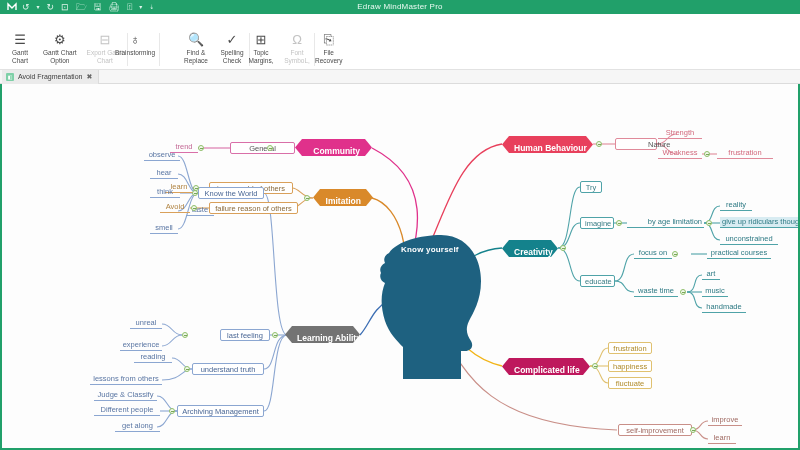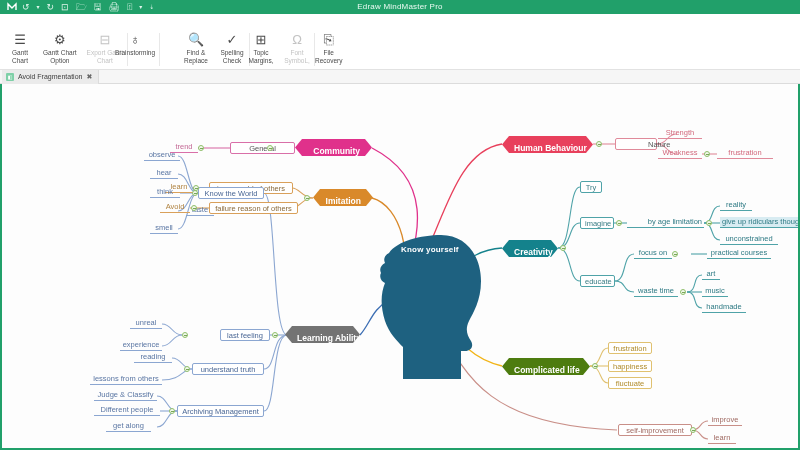--- a/index.html
+++ b/index.html
@@ -314,21 +314,21 @@
         <div class="node ul" style="left: 625px; top: 133px; width: 77px; border-color: rgb(79, 163, 168); color: rgb(46, 122, 132); text-align: right;">by age limitation</div>
         <div class="node ul" style="left: 718px; top: 116px; width: 32px; border-color: rgb(79, 163, 168); color: rgb(46, 122, 132);">reality</div>
         <div class="node ul hl" style="left: 718px; top: 133px; width: 82px; border-color: rgb(79, 163, 168); color: rgb(46, 122, 132);">give up ridiculars though</div>
         <div class="node ul" style="left: 718px; top: 150px; width: 58px; border-color: rgb(79, 163, 168); color: rgb(46, 122, 132);">unconstrained</div>
         <div class="node ul" style="left: 632px; top: 164px; width: 38px; border-color: rgb(79, 163, 168); color: rgb(46, 122, 132);">focus on</div>
         <div class="node ul" style="left: 632px; top: 202px; width: 44px; border-color: rgb(79, 163, 168); color: rgb(46, 122, 132);">waste time</div>
         <div class="node ul" style="left: 705px; top: 164px; width: 64px; border-color: rgb(79, 163, 168); color: rgb(46, 122, 132);">practical courses</div>
         <div class="node ul" style="left: 700px; top: 185px; width: 18px; border-color: rgb(79, 163, 168); color: rgb(46, 122, 132);">art</div>
         <div class="node ul" style="left: 700px; top: 202px; width: 26px; border-color: rgb(79, 163, 168); color: rgb(46, 122, 132);">music</div>
         <div class="node ul" style="left: 700px; top: 218px; width: 44px; border-color: rgb(79, 163, 168); color: rgb(46, 122, 132);">handmade</div>
-        <div class="node hex" style="left: 500px; top: 274px; width: 88px; background: #4d7c0f;">Complicated life</div>
+        <div class="node hex" style="left: 500px; top: 274px; width: 88px; background: #be185d;">Complicated life</div>
         <div class="node box" style="left: 606px; top: 258px; width: 44px; border-color: rgb(224, 193, 112); color: rgb(176, 139, 42);">frustration</div>
         <div class="node box" style="left: 606px; top: 276px; width: 44px; border-color: rgb(224, 193, 112); color: rgb(176, 139, 42);">happiness</div>
         <div class="node box" style="left: 606px; top: 293px; width: 44px; border-color: rgb(224, 193, 112); color: rgb(176, 139, 42);">fluctuate</div>
         <div class="node box" style="left: 616px; top: 340px; width: 74px; border-color: rgb(201, 143, 136); color: rgb(160, 106, 98);">self-improvement</div>
         <div class="node ul" style="left: 706px; top: 331px; width: 34px; border-color: rgb(201, 143, 136); color: rgb(160, 106, 98);">improve</div>
         <div class="node ul" style="left: 706px; top: 349px; width: 28px; border-color: rgb(201, 143, 136); color: rgb(160, 106, 98);">learn</div>
         <div class="node hex" style="left: 283px; top: 242px; width: 75px; background: #737373;">Learning Ability</div>
         <div class="node box" style="left: 196px; top: 103px; width: 66px; border-color: rgb(139, 166, 209); color: rgb(74, 103, 149);">Know the World</div>
         <div class="node box" style="left: 218px; top: 245px; width: 50px; border-color: rgb(139, 166, 209); color: rgb(74, 103, 149);">last feeling</div>
         <div class="node box" style="left: 190px; top: 279px; width: 72px; border-color: rgb(139, 166, 209); color: rgb(74, 103, 149);">understand truth</div>
@@ -337,21 +337,21 @@
         <div class="node ul" style="left: 148px; top: 84px; width: 28px; border-color: rgb(139, 166, 209); color: rgb(90, 118, 163);">hear</div>
         <div class="node ul" style="left: 148px; top: 103px; width: 30px; border-color: rgb(139, 166, 209); color: rgb(90, 118, 163);">think</div>
         <div class="node ul" style="left: 156px; top: 121px; width: 28px; border-color: rgb(139, 166, 209); color: rgb(90, 118, 163); margin-left: 28px;">taste</div>
         <div class="node ul" style="left: 148px; top: 139px; width: 28px; border-color: rgb(139, 166, 209); color: rgb(90, 118, 163);">smell</div>
         <div class="node ul" style="left: 128px; top: 234px; width: 32px; border-color: rgb(139, 166, 209); color: rgb(90, 118, 163);">unreal</div>
         <div class="node ul" style="left: 118px; top: 256px; width: 42px; border-color: rgb(139, 166, 209); color: rgb(90, 118, 163);">experience</div>
         <div class="node ul" style="left: 132px; top: 268px; width: 38px; border-color: rgb(139, 166, 209); color: rgb(90, 118, 163);">reading</div>
         <div class="node ul" style="left: 88px; top: 290px; width: 72px; border-color: rgb(139, 166, 209); color: rgb(90, 118, 163);">lessons from others</div>
         <div class="node ul" style="left: 92px; top: 306px; width: 63px; border-color: rgb(139, 166, 209); color: rgb(90, 118, 163);">Judge &amp; Classify</div>
         <div class="node ul" style="left: 92px; top: 321px; width: 66px; border-color: rgb(139, 166, 209); color: rgb(90, 118, 163);">Different people</div>
-        <div class="node ul" style="left: 104px; top: 337px; width: 45px; border-color: rgb(139, 166, 209); color: rgb(90, 118, 163);">get along</div>
+        <div class="node ul" style="left: 113px; top: 337px; width: 45px; border-color: rgb(139, 166, 209); color: rgb(90, 118, 163);">get along</div>
         <div class="knob" style="left: 265px; top: 61px;"></div>
         <div class="knob" style="left: 196px; top: 61px;"></div>
         <div class="knob" style="left: 302px; top: 111px;"></div>
         <div class="knob" style="left: 191px; top: 101px;"></div>
         <div class="knob" style="left: 189px; top: 121px;"></div>
         <div class="knob" style="left: 594px; top: 57px;"></div>
         <div class="knob" style="left: 702px; top: 67px;"></div>
         <div class="knob" style="left: 558px; top: 161px;"></div>
         <div class="knob" style="left: 614px; top: 136px;"></div>
         <div class="knob" style="left: 704px; top: 136px;"></div>

